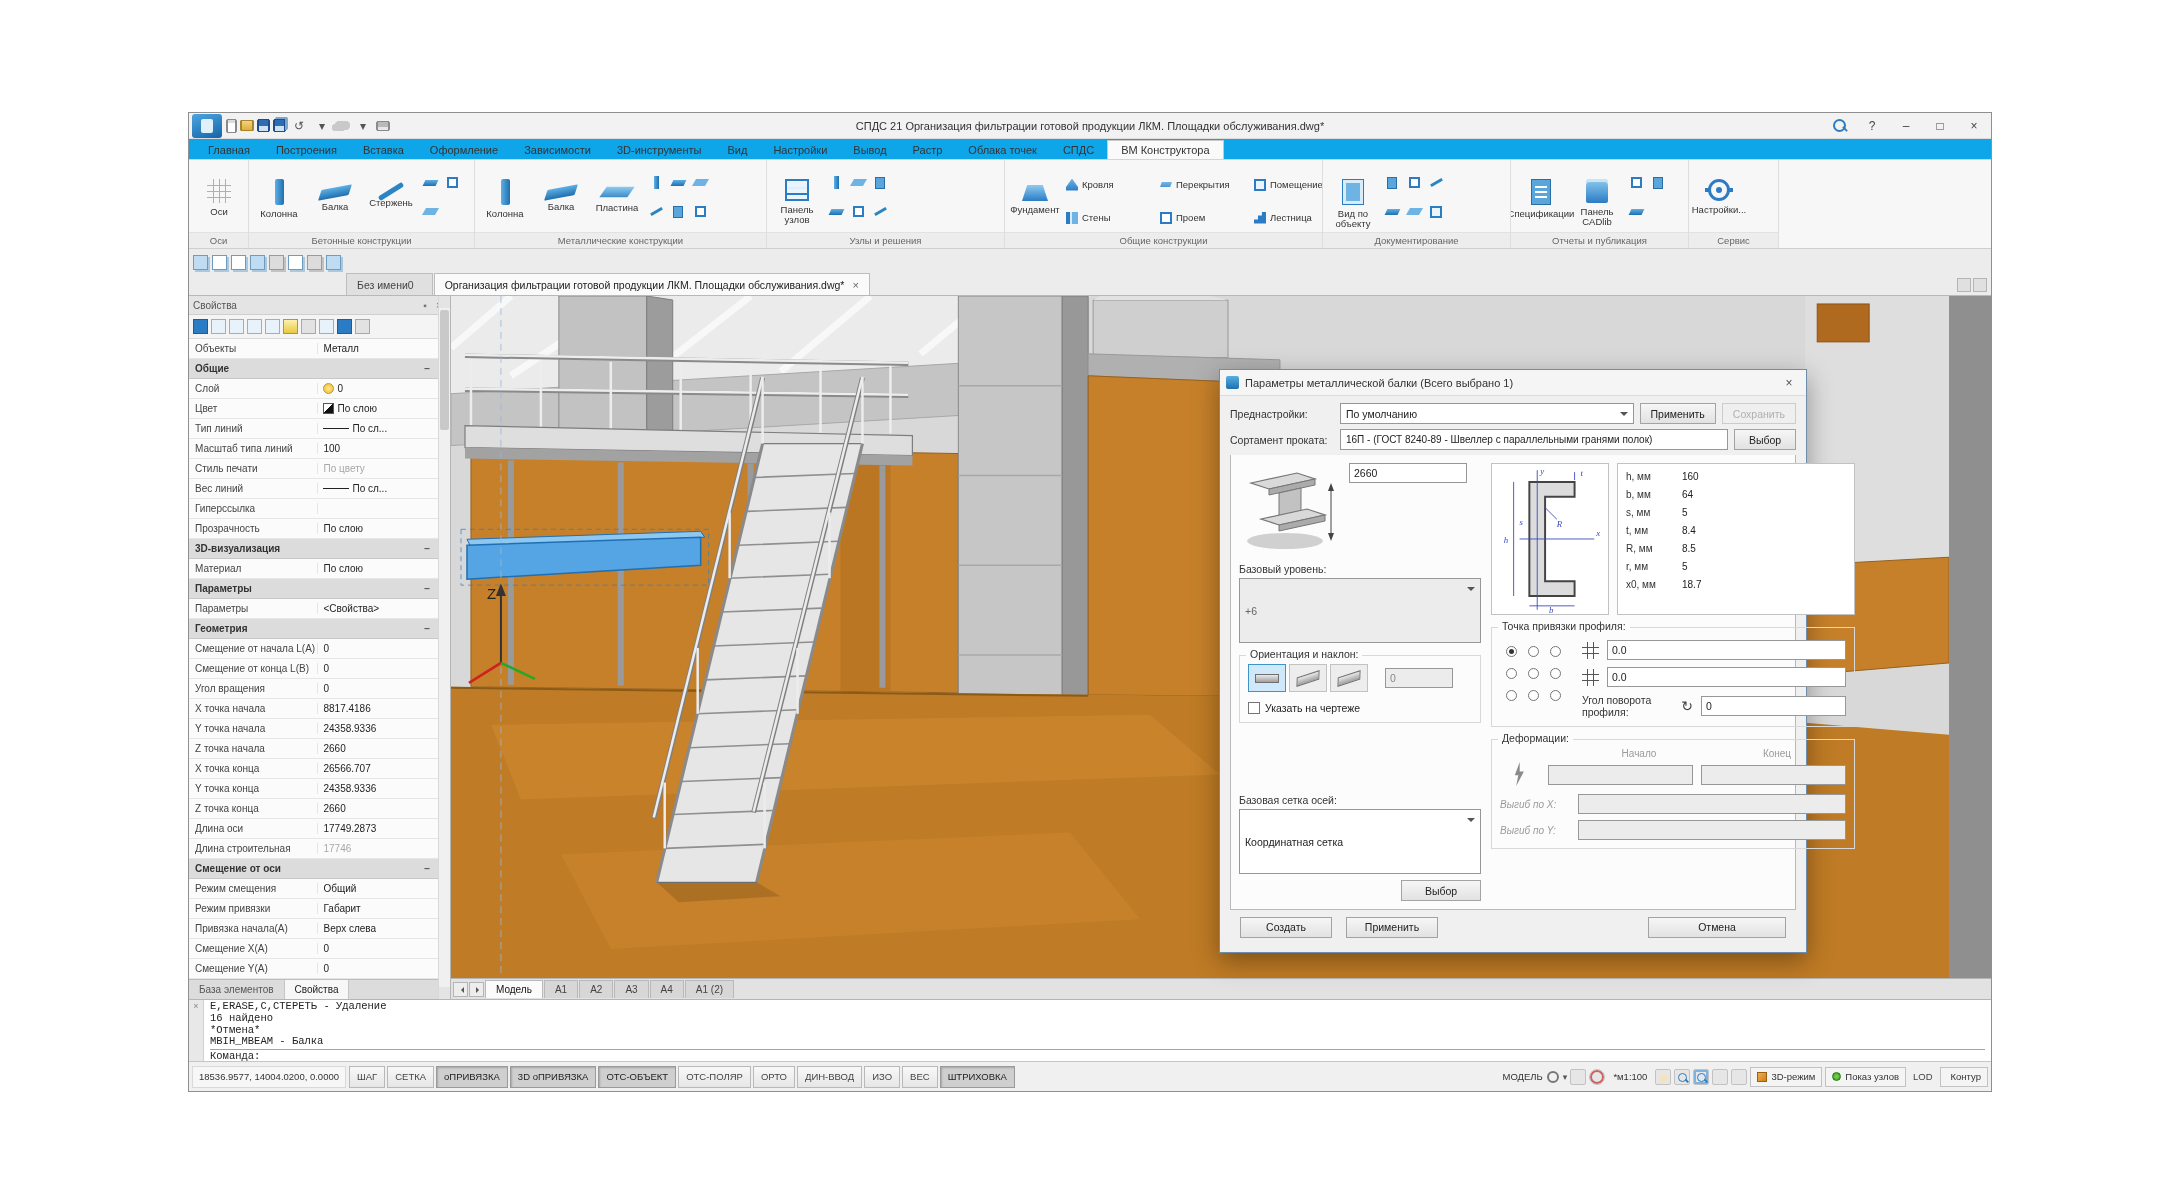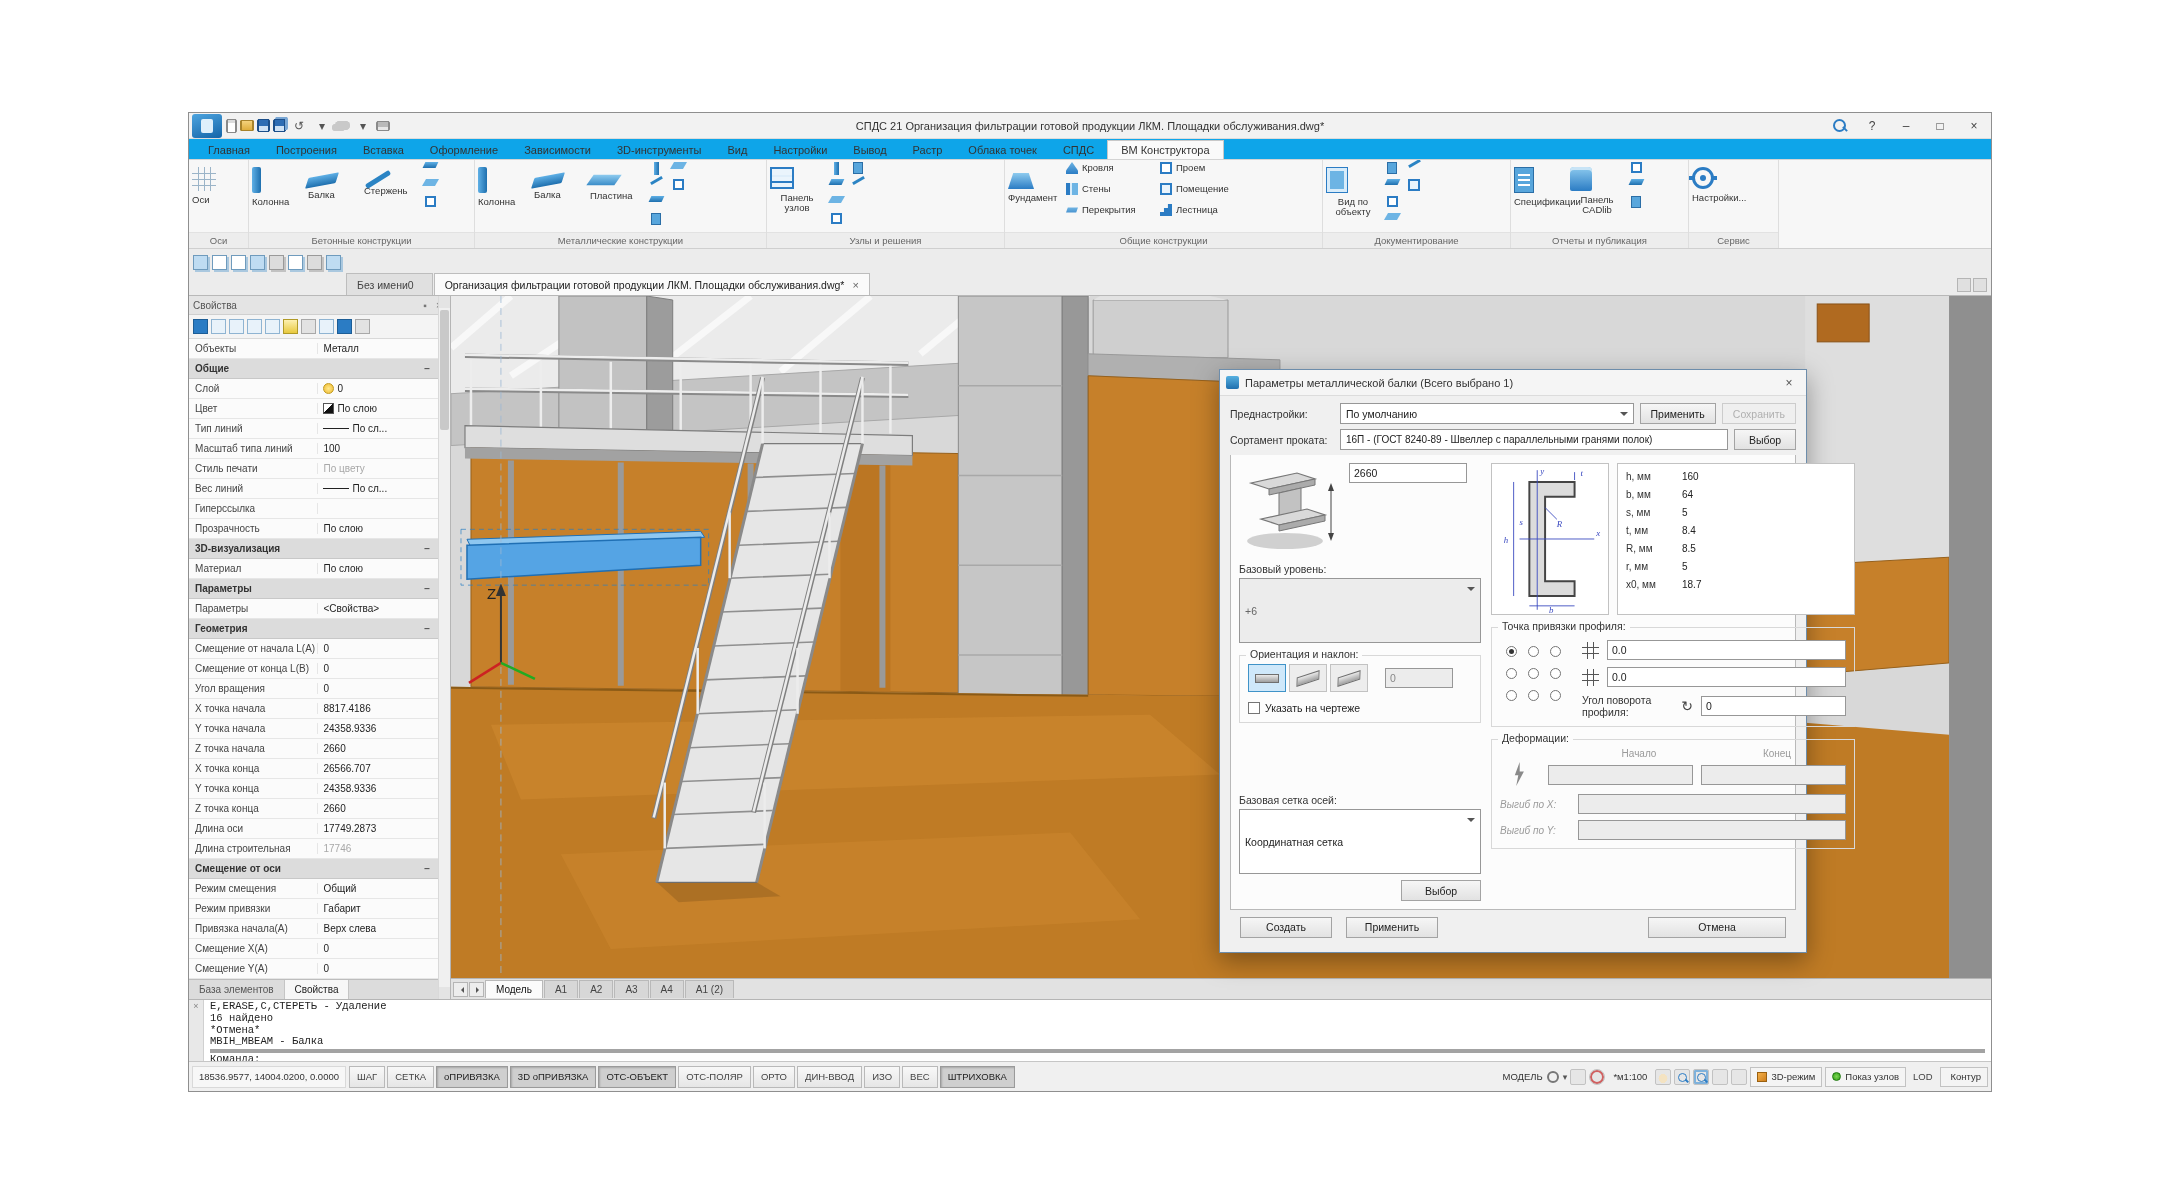--- a/index.html
+++ b/index.html
@@ -36,21 +36,21 @@
   
   .ribbon{position:absolute;left:0;top:47px;right:0;height:89px;background:#f7f7f7;border-bottom:1px solid #cfcfcf;display:flex;}
   .rgroup{border-right:1px solid #dedede;display:flex;flex-direction:column;}
   .rgroup:nth-child(1){width:60px}.rgroup:nth-child(2){width:226px}.rgroup:nth-child(3){width:292px}
   .rgroup:nth-child(4){width:238px}.rgroup:nth-child(5){width:318px}.rgroup:nth-child(6){width:188px}
   .rgroup:nth-child(7){width:178px}.rgroup:nth-child(8){width:90px}
   .rfill{flex:1;}
   .rbody{height:72px;display:flex;flex-direction:column;flex-wrap:wrap;align-content:flex-start;padding:2px 3px;column-gap:2px;overflow:hidden;}
   .rlabel{height:16px;background:#ededed;border-top:1px solid #e2e2e2;font-size:9.5px;color:#666;text-align:center;line-height:15px;
     overflow:hidden;white-space:nowrap;text-overflow:ellipsis;padding:0 2px;}
-  .rbtn{display:flex;align-items:flex-start;justify-content:center;color:#333;cursor:default;border-radius:2px;}
+  .rbtn{display:flex;align-items:center;justify-content:center;color:#333;cursor:default;border-radius:2px;margin-top:12px;}
   .rbtn.big{width:54px;height:68px;flex-direction:column;justify-content:flex-start;padding-top:5px;gap:4px;}
   .rbtn.big .rbl{font-size:9.5px;line-height:1.08;text-align:center;white-space:normal;}
   .rbtn.sm{width:92px;height:21px;justify-content:flex-start;gap:4px;padding-left:2px;}
   .rbtn.sm .rbl{font-size:9.5px;white-space:nowrap;}
   .rbtn.mini{width:20px;height:17px;}
   .ricon{display:inline-block;position:relative;flex:none;}
   
   .big .g-col{width:9px;height:26px;background:linear-gradient(90deg,#5fb0e6,#1e6fae);border-radius:2px;}
   .big .g-beam{width:28px;height:11px;background:linear-gradient(#5fb0e6,#1e6fae);transform:skewX(-28deg) rotate(-12deg);border-radius:1px;margin-top:8px;}
   .big .g-rod{width:28px;height:5px;background:#2b84c4;transform:rotate(-32deg);margin-top:10px;border-radius:2px;}
@@ -209,21 +209,21 @@
   .gridsel{display:flex;justify-content:flex-end;margin-top:6px;}
   .dfoot{height:34px;display:flex;align-items:center;gap:14px;padding:0 10px;}
   .dfoot .btn{min-width:92px;}
   .dfoot .sp{flex:1;}
   .dfoot .cancel{min-width:138px;}
 
   
   .cmd{position:absolute;left:0;right:0;bottom:30px;height:62px;background:#fff;border-top:1px solid #b5b5b5;display:flex;}
   .cmdgrip{width:15px;background:#e8e8e8;border-right:1px solid #d0d0d0;display:flex;flex-direction:column;align-items:center;padding-top:1px;color:#888;font-size:9px;}
   .cmdlines{flex:1;font-family:"Liberation Mono",monospace;font-size:10.5px;color:#222;padding:1px 6px;display:flex;flex-direction:column;justify-content:flex-start;line-height:11.8px;}
-  .cmdprompt{border-top:4px solid #a3a3a3;margin-top:1px;padding-top:1px;}
+  .cmdprompt{border-top:1px solid #a3a3a3;margin-top:1px;padding-top:1px;}
 
   
   .status{position:absolute;left:0;right:0;bottom:0;height:30px;background:#f0f0f0;border-top:1px solid #c6c6c6;display:flex;align-items:center;padding:0 3px;gap:3px;font-size:9.5px;}
   .coords{min-width:148px;height:22px;display:flex;align-items:center;justify-content:center;color:#333;border:1px solid #d9d9d9;background:#f7f7f7;padding:0 6px;}
   .tgl{height:22px;display:flex;align-items:center;padding:0 7px;border:1px solid #b9b9b9;background:linear-gradient(#f8f8f8,#e6e6e6);color:#444;white-space:nowrap;}
   .tgl.on{background:#cfcfcf;border-color:#9a9a9a;box-shadow:inset 1px 1px 2px rgba(0,0,0,.2);color:#222;}
   .ssp{flex:1;}
   .smodel{display:flex;align-items:center;gap:4px;color:#333;}
   .sgear{width:12px;height:12px;border:2px solid #777;border-radius:50%;position:relative;}
   .sdrop{color:#555;font-size:9px;}

